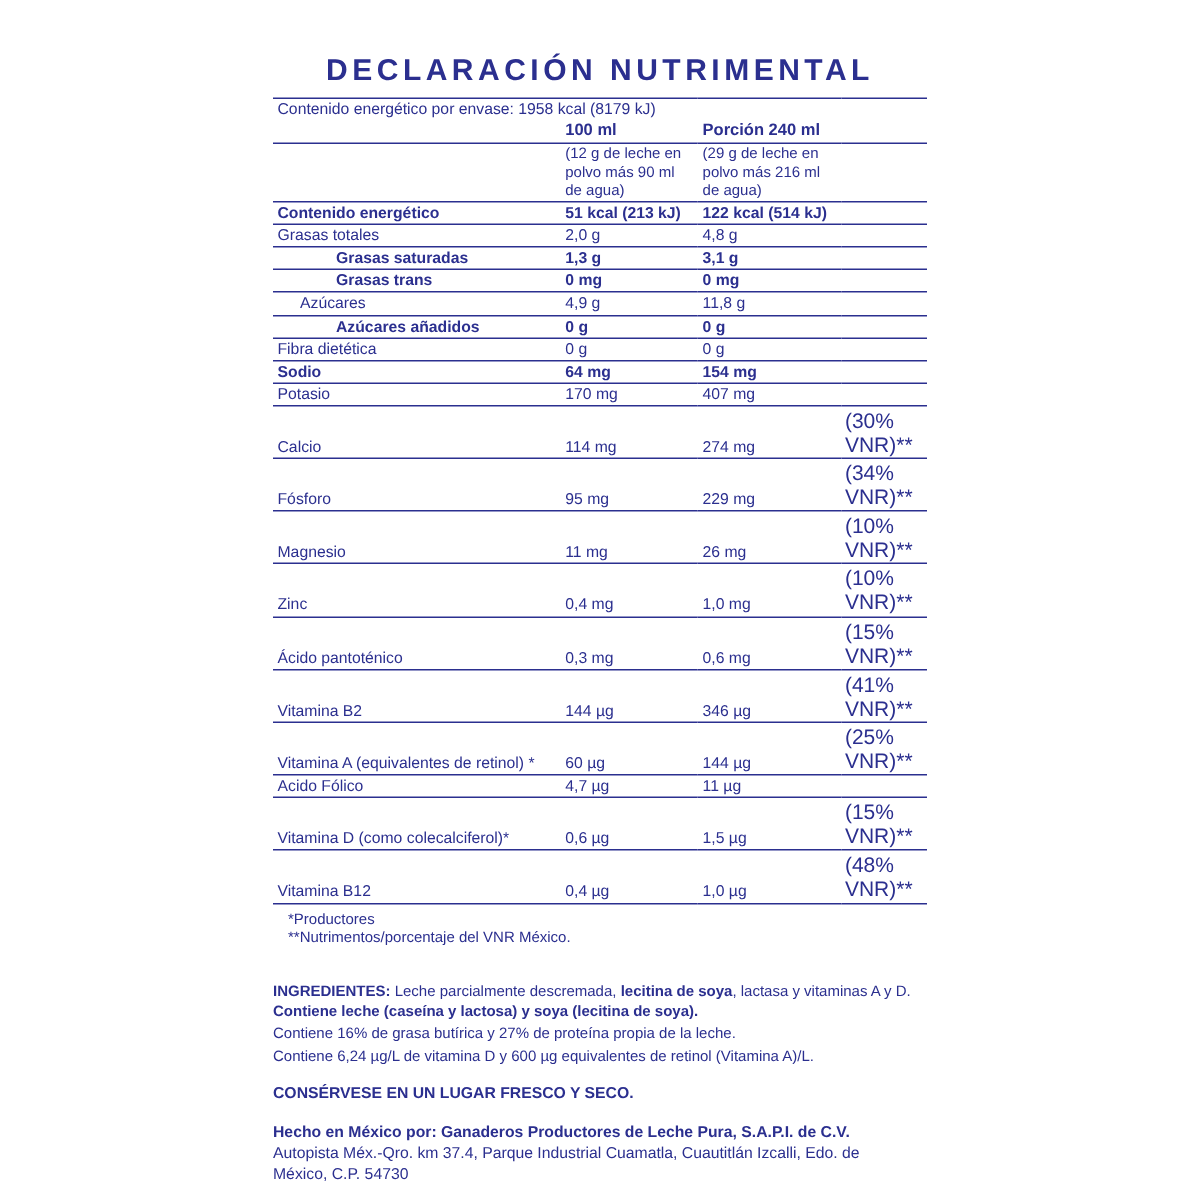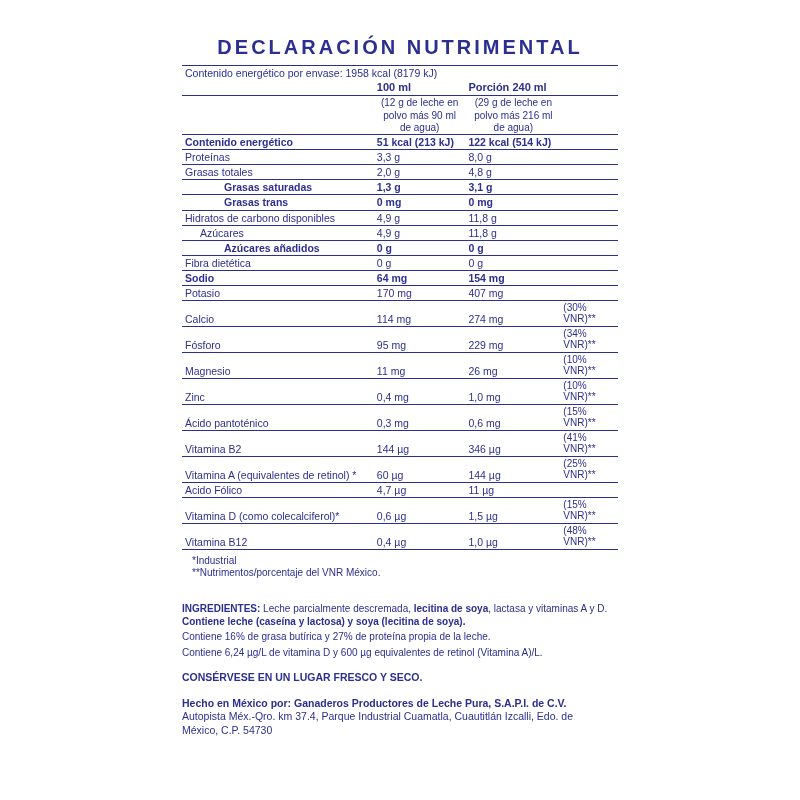--- a/index.html
+++ b/index.html
@@ -55,29 +55,28 @@
     font-weight: normal;
     padding-bottom: 2px;
   }
   .hdr-main {
     font-weight: bold;
     font-size: 11px;
     text-align: left;
   }
   .hdr-sub {
     font-size: 10px;
-    text-align: center;
     line-height: 1.2;
     margin-top: 36px;
   }
   .bold { font-weight: bold; }
   .indent1 { padding-left: 18px !important; }
   .indent2 { padding-left: 42px !important; }
   .num { }
-  .vnr { font-size: 10px; text-align: left; padding-left: 2px !important; }
+  .vnr { font-size: 14px; text-align: left; padding-left: 2px !important; }
 
   .notes {
     margin-top: 5px;
     font-size: 10px;
     line-height: 1.25;
     padding-left: 10px;
   }
   .ingredients {
     margin-top: 22px;
     font-size: 10px;
@@ -125,47 +124,35 @@
       </tr>
     </tbody>
     <tbody id="rows-body">
         <tr class="thin-bot">
           <td class="bold">Contenido energético</td>
           <td class="num bold">51 kcal (213 kJ)</td>
           <td class="num bold">122 kcal (514 kJ)</td>
           <td class="vnr"></td>
         </tr>
         <tr class="thin-bot">
-          <td>Proteínas</td>
-          <td class="num">3,3 g</td>
-          <td class="num">8,0 g</td>
-          <td class="vnr"></td>
-        </tr>
-        <tr class="thin-bot">
           <td>Grasas totales</td>
           <td class="num">2,0 g</td>
           <td class="num">4,8 g</td>
           <td class="vnr"></td>
         </tr>
         <tr class="thin-bot">
           <td class="bold indent2">Grasas saturadas</td>
           <td class="num bold">1,3 g</td>
           <td class="num bold">3,1 g</td>
           <td class="vnr"></td>
         </tr>
         <tr class="thin-bot">
           <td class="bold indent2">Grasas trans</td>
           <td class="num bold">0 mg</td>
           <td class="num bold">0 mg</td>
-          <td class="vnr"></td>
-        </tr>
-        <tr class="thin-bot">
-          <td>Hidratos de carbono disponibles</td>
-          <td class="num">4,9 g</td>
-          <td class="num">11,8 g</td>
           <td class="vnr"></td>
         </tr>
         <tr class="thin-bot">
           <td class="indent1">Azúcares</td>
           <td class="num">4,9 g</td>
           <td class="num">11,8 g</td>
           <td class="vnr"></td>
         </tr>
         <tr class="thin-bot">
           <td class="bold indent2">Azúcares añadidos</td>
@@ -248,21 +235,21 @@
         <tr class="thin-bot">
           <td>Vitamina B12</td>
           <td class="num">0,4 µg</td>
           <td class="num">1,0 µg</td>
           <td class="vnr">(48% VNR)**</td>
         </tr>
       </tbody>
   </table>
 
   <div class="notes">
-    <div>*Industrial</div>
+    <div>*Productores</div>
     <div>**Nutrimentos/porcentaje del VNR México.</div>
   </div>
 
   <div class="ingredients">
     <p><span class="strong">INGREDIENTES:</span><span> Leche parcialmente descremada, </span><span class="strong">lecitina de soya</span><span>, lactasa y vitaminas A y D. </span><span class="strong">Contiene leche (caseína y lactosa) y soya (lecitina de soya).</span></p>
     <p>Contiene 16% de grasa butírica y 27% de proteína propia de la leche.</p>
     <p>Contiene 6,24 µg/L de vitamina D y 600 µg equivalentes de retinol (Vitamina A)/L.</p>
   </div>
 
   <div class="footer-block">

